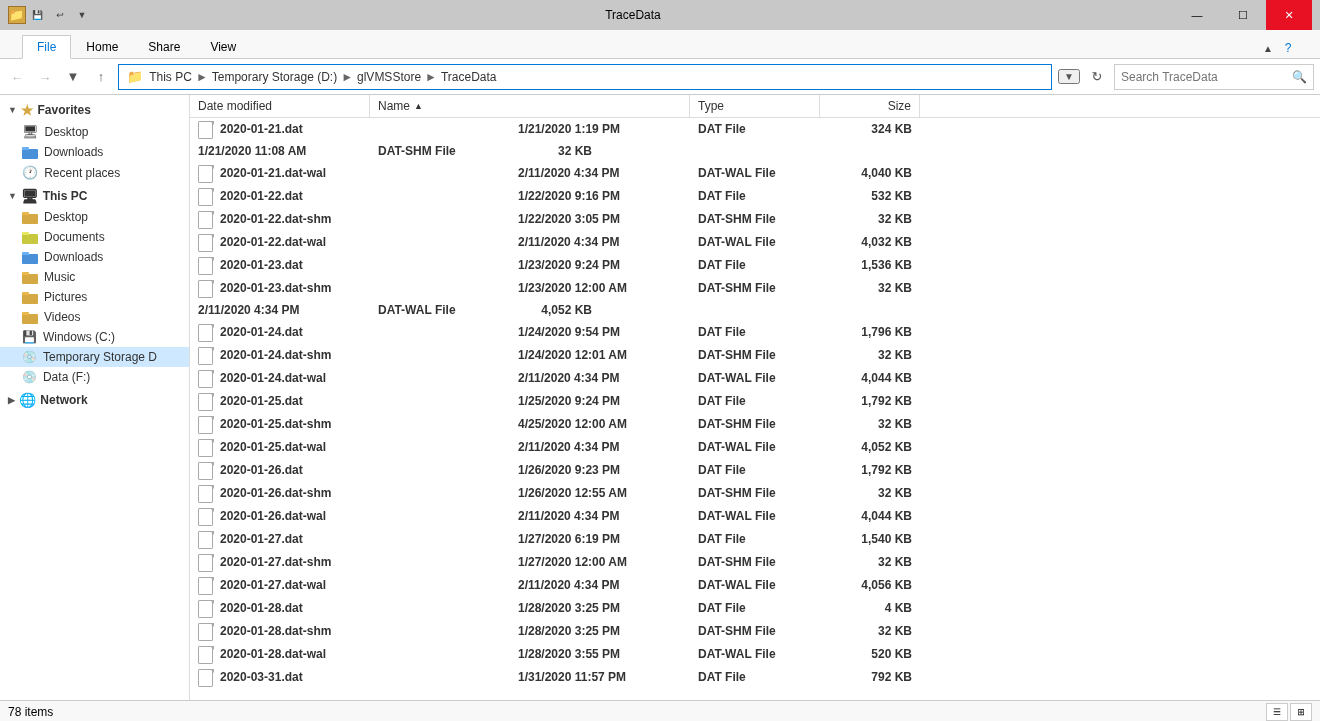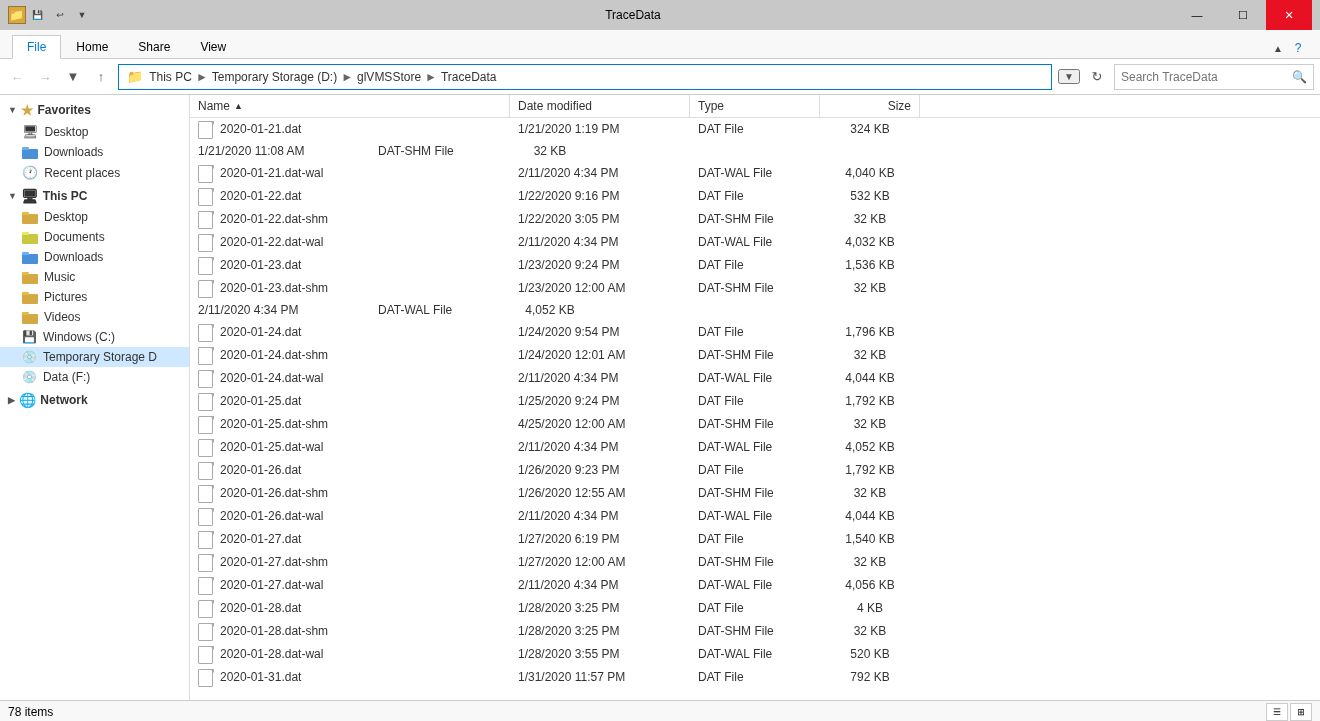--- a/index.html
+++ b/index.html
@@ -14,21 +14,21 @@
     .tb-icon { width: 18px; height: 18px; background: #d4a843; border: 1px solid #a07030; display: flex; align-items: center; justify-content: center; font-size: 10px; cursor: pointer; }
     .title-bar-center { font-size: 12px; color: #000; font-weight: normal; }
     .title-bar-right { display: flex; }
     .window-btn { width: 46px; height: 30px; display: flex; align-items: center; justify-content: center; font-size: 11px; cursor: pointer; border: none; background: transparent; }
     .window-btn.close { background: #e81123; color: white; }
     .quick-access-bar { display: flex; gap: 2px; align-items: center; }
     .qa-btn { width: 20px; height: 20px; background: transparent; border: none; cursor: pointer; display: flex; align-items: center; justify-content: center; font-size: 9px; color: #444; }
 
     
     .ribbon { background: #f8f8f8; border-bottom: 1px solid #ccc; }
-    .ribbon-tabs { display: flex; align-items: flex-end; padding: 0 12px; height: 28px; }
+    .ribbon-tabs { display: flex; align-items: flex-end; padding: 0 22px; height: 28px; }
     .ribbon-tab { padding: 4px 14px; font-size: 12px; cursor: pointer; border: 1px solid transparent; border-bottom: none; background: transparent; }
     .ribbon-tab.active { background: white; border-color: #ccc; color: #0078d7; border-bottom: 1px solid white; position: relative; top: 1px; }
 
     
     .address-bar {
       display: flex; align-items: center; background: white; border-bottom: 1px solid #ccc;
       padding: 4px 6px; gap: 6px; height: 36px;
     }
     .nav-btn { width: 22px; height: 22px; background: transparent; border: 1px solid transparent; cursor: pointer; display: flex; align-items: center; justify-content: center; font-size: 13px; color: #555; border-radius: 2px; }
     .nav-btn.disabled { color: #bbb; cursor: default; }
@@ -85,30 +85,30 @@
       padding: 4px 8px; font-size: 12px; color: #333; border-right: 1px solid #ddd;
       cursor: pointer; display: flex; align-items: center; gap: 4px; white-space: nowrap;
       user-select: none;
     }
     .col-name { width: 320px; }
     .col-date { width: 180px; }
     .col-type { width: 130px; }
     .col-size { width: 100px; text-align: right; justify-content: flex-end; }
     .sort-asc::after { content: ' ▲'; font-size: 9px; }
 
-    .file-list-body { flex: 1; overflow-y: scroll; }
+    .file-list-body { flex: 1; overflow-y: scroll; font-weight: bold; }
     .file-row {
       display: flex; align-items: center; padding: 1px 0;
       border-bottom: 1px solid transparent; cursor: pointer;
     }
     .file-cell { padding: 2px 8px; font-size: 12px; color: #333; white-space: nowrap; overflow: hidden; text-overflow: ellipsis; }
     .cell-name { width: 320px; display: flex; align-items: center; gap: 6px; }
     .cell-date { width: 180px; }
     .cell-type { width: 130px; }
-    .cell-size { width: 100px; text-align: center; }
+    .cell-size { width: 100px; text-align: right; }
     .file-icon { width: 16px; height: 16px; flex-shrink: 0; position: relative; }
     .file-icon::before {
       content: ''; position: absolute; top: 0; left: 0; width: 13px; height: 16px;
       background: white; border: 1px solid #aaa; border-radius: 1px;
     }
     .file-icon::after {
       content: ''; position: absolute; top: 0; right: 0; width: 4px; height: 4px;
       background: #aaa; clip-path: polygon(0 0, 100% 100%, 100% 0);
     }
 
@@ -269,26 +269,26 @@
         <span class="expand-icon">▶</span>
         <span style="font-size:14px;">🌐</span>
         <span>Network</span>
       </div>
     </div>
   </div>
 
   <div class="file-area">
 
     <div class="file-list-header">
+      <div class="col-header col-date">
+        <span>Date modified</span>
+      </div>
       <div class="col-header col-name sort-asc">
         <span>Name</span>
       </div>
-      <div class="col-header col-date">
-        <span>Date modified</span>
-      </div>
       <div class="col-header col-type">
         <span>Type</span>
       </div>
       <div class="col-header col-size">
         <span>Size</span>
       </div>
     </div>
 
     <div class="file-list-body" id="file-list-body">
     <div class="file-row">
@@ -495,21 +495,21 @@
         <span class="file-icon"></span>
         <span>2020-01-28.dat-wal</span>
       </div>
       <div class="file-cell cell-date">1/28/2020 3:55 PM</div>
       <div class="file-cell cell-type">DAT-WAL File</div>
       <div class="file-cell cell-size">520 KB</div>
     </div>
         <div class="file-row">
       <div class="file-cell cell-name">
         <span class="file-icon"></span>
-        <span>2020-01-31.dat</span>
+        <span>2020-03-31.dat</span>
       </div>
       <div class="file-cell cell-date">1/31/2020 11:57 PM</div>
       <div class="file-cell cell-type">DAT File</div>
       <div class="file-cell cell-size">792 KB</div>
     </div>
       </div>
   </div>
 </div>
 
 <div class="status-bar">

